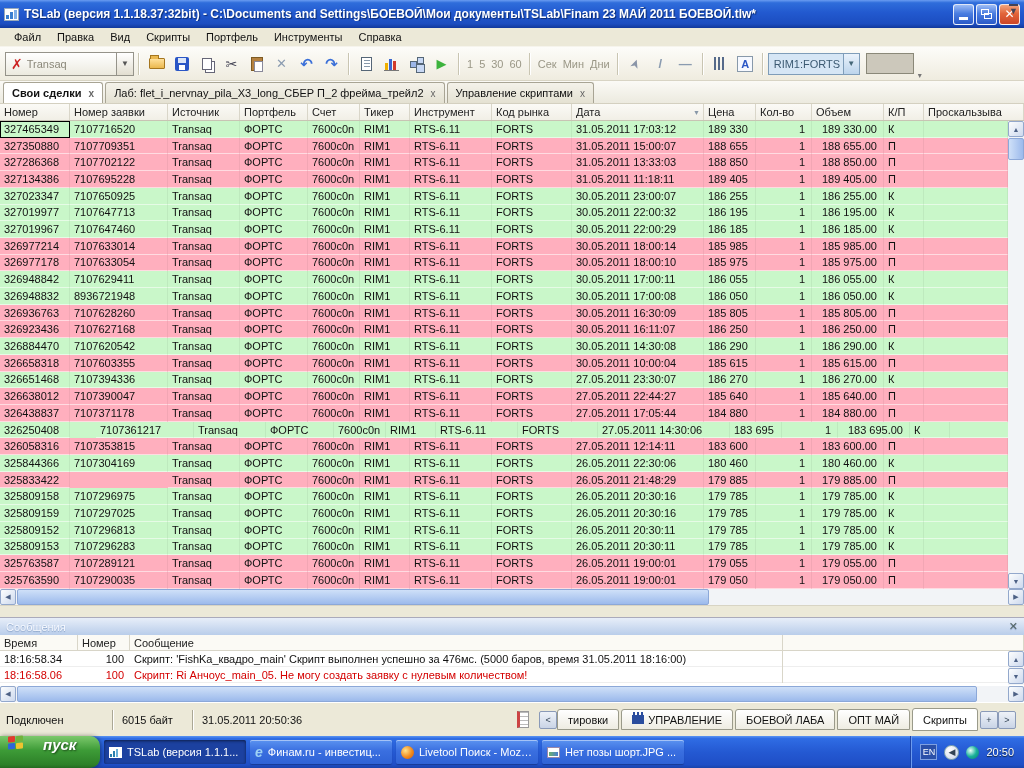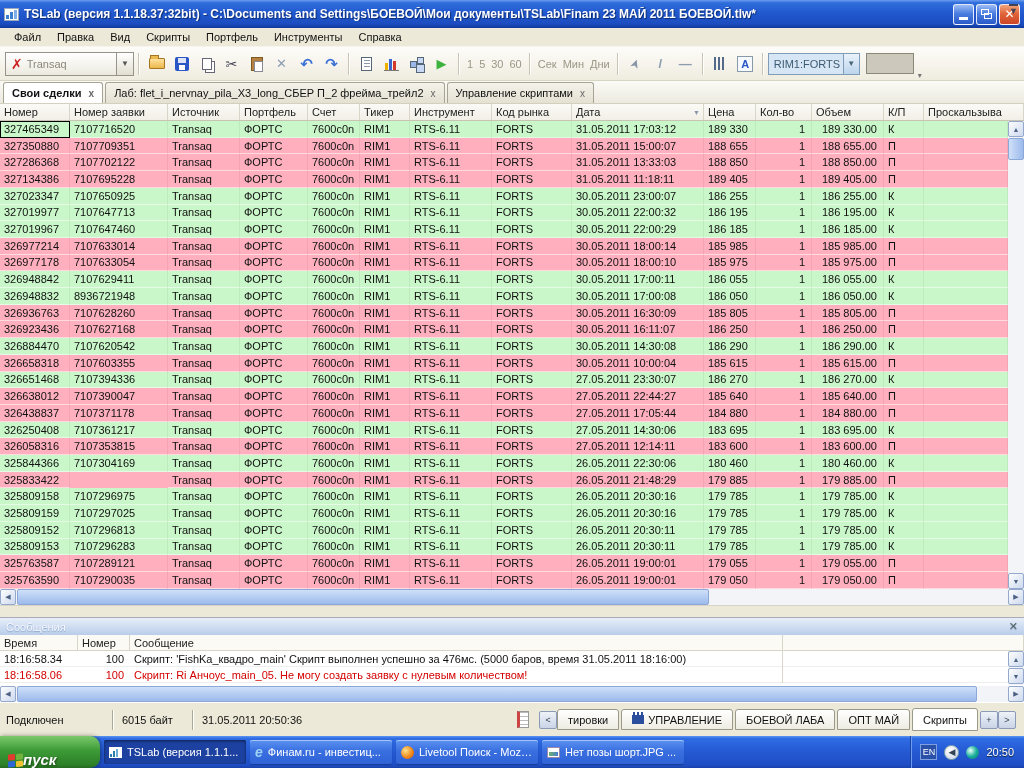--- a/index.html
+++ b/index.html
@@ -129,21 +129,21 @@
   .ws-btn{width:18px;height:18px;background:linear-gradient(180deg,#eef2f8,#c9d4e6);border:1px solid #8a9ab8;border-radius:2px;display:flex;align-items:center;justify-content:center;color:#345;font-size:9px}
   .ws-tab{height:21px;display:flex;align-items:center;gap:4px;padding:0 10px;border:1px solid #9a9a8a;border-radius:3px 3px 0 0;
     background:linear-gradient(180deg,#ffffff,#eeece2);white-space:nowrap}
   .ws-tab.active{background:#fff;height:23px;font-weight:normal}
   .i-factory{width:12px;height:9px;background:#2a4d9e;position:relative;display:inline-block}
   .i-factory::before{content:"";position:absolute;top:-3px;left:1px;width:2px;height:3px;background:#2a4d9e;box-shadow:4px 0 0 #2a4d9e,8px 0 0 #2a4d9e}
 
   
   #taskbar{top:736px;left:0;width:1024px;height:32px;display:flex;align-items:center;
     background:linear-gradient(180deg,#5b95f2 0%,#2f6ce4 8%,#2459d2 50%,#1f4ec6 90%,#1a43aa 100%)}
-  #startbtn{width:100px;height:32px;border-radius:0 10px 10px 0;display:flex;align-items:flex-end;gap:0;padding-left:8px;
+  #startbtn{width:100px;height:32px;border-radius:0 10px 10px 0;display:flex;align-items:flex-start;gap:20px;padding-left:8px;
     background:linear-gradient(180deg,#7cc96c 0%,#3d9b37 45%,#2d8028 90%,#246a20 100%);box-shadow:1px 0 4px rgba(0,0,0,.4)}
   #startbtn .lbl{color:#fff;font-weight:bold;font-style:italic;font-size:15px;text-shadow:1px 1px 2px #1c4a18}
   .i-winflag{width:15px;height:14px;display:grid;grid-template-columns:7px 7px;grid-template-rows:6px 6px;gap:1px;transform:skewY(-4deg)}
   .i-winflag i{border-radius:1px}
   .i-winflag i:nth-child(1){background:#e23a2e}.i-winflag i:nth-child(2){background:#71b33c}
   .i-winflag i:nth-child(3){background:#2e66d8}.i-winflag i:nth-child(4){background:#efc32f}
   .task{width:142px;height:24px;margin-left:4px;border-radius:2px;display:flex;align-items:center;gap:5px;padding:0 5px;color:#fff;
     background:linear-gradient(180deg,#5b93f0,#3a6fe0 45%,#2f63d6);box-shadow:inset 0 1px 0 rgba(255,255,255,.45),0 1px 1px rgba(0,0,0,.25);white-space:nowrap;overflow:hidden}
   .task .tlabel{overflow:hidden;text-overflow:ellipsis}
   .task.active{background:#1c41a0;box-shadow:inset 0 1px 3px rgba(0,0,0,.55)}
@@ -613,21 +613,21 @@
       <div class="tcell" style="width: 80px;">FORTS</div>
       <div class="tcell" style="width: 132px;">27.05.2011 17:05:44</div>
       <div class="tcell" style="width: 52px;">184 880</div>
       <div class="tcell r" style="width: 56px;">1</div>
       <div class="tcell r" style="width: 72px;">184 880.00</div>
       <div class="tcell" style="width: 40px;">П</div>
       <div class="tcell" style="width: 84px;"></div>
     </div>
     <div class="trow buy">
       <div class="tcell" style="width: 70px;">326250408</div>
-      <div class="tcell" style="width: 98px;">7107361217</div>
+      <div class="tcell" style="width: 98px; margin-left: 26px;">7107361217</div>
       <div class="tcell" style="width: 72px;">Transaq</div>
       <div class="tcell" style="width: 68px;">ФОРТС</div>
       <div class="tcell" style="width: 52px;">7600c0n</div>
       <div class="tcell" style="width: 50px;">RIM1</div>
       <div class="tcell" style="width: 82px;">RTS-6.11</div>
       <div class="tcell" style="width: 80px;">FORTS</div>
       <div class="tcell" style="width: 132px;">27.05.2011 14:30:06</div>
       <div class="tcell" style="width: 52px;">183 695</div>
       <div class="tcell r" style="width: 56px;">1</div>
       <div class="tcell r" style="width: 72px;">183 695.00</div>

